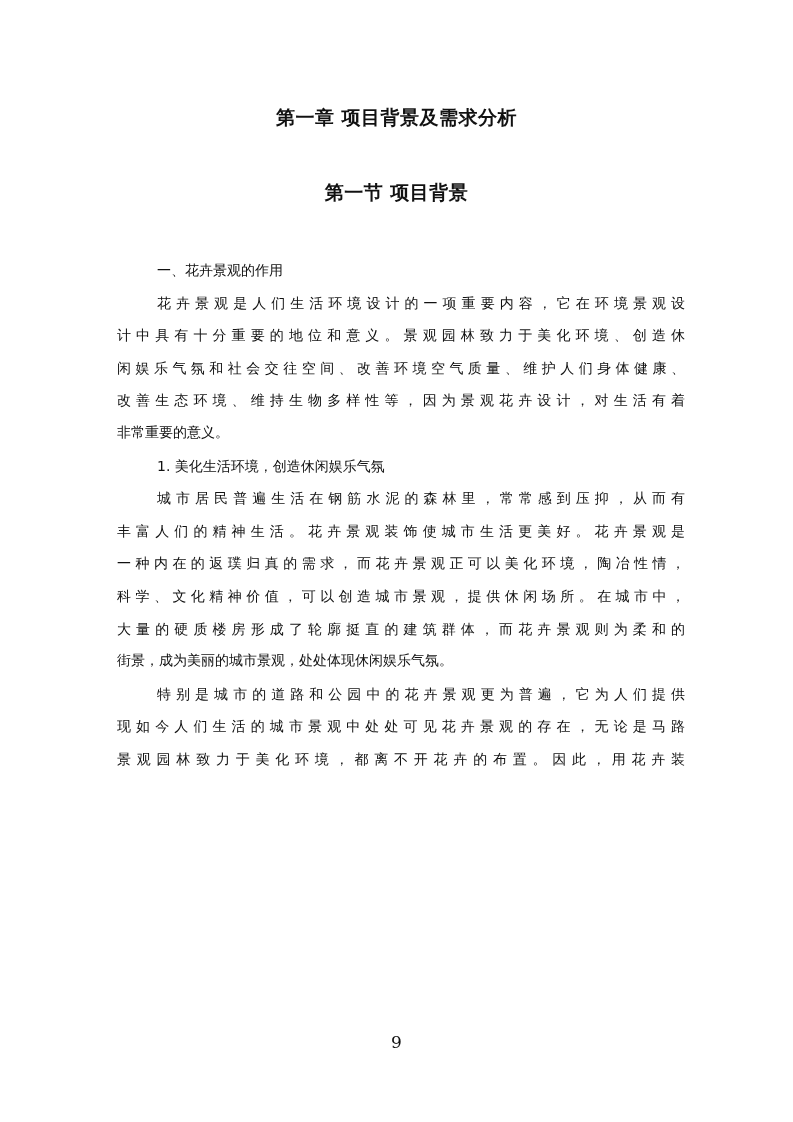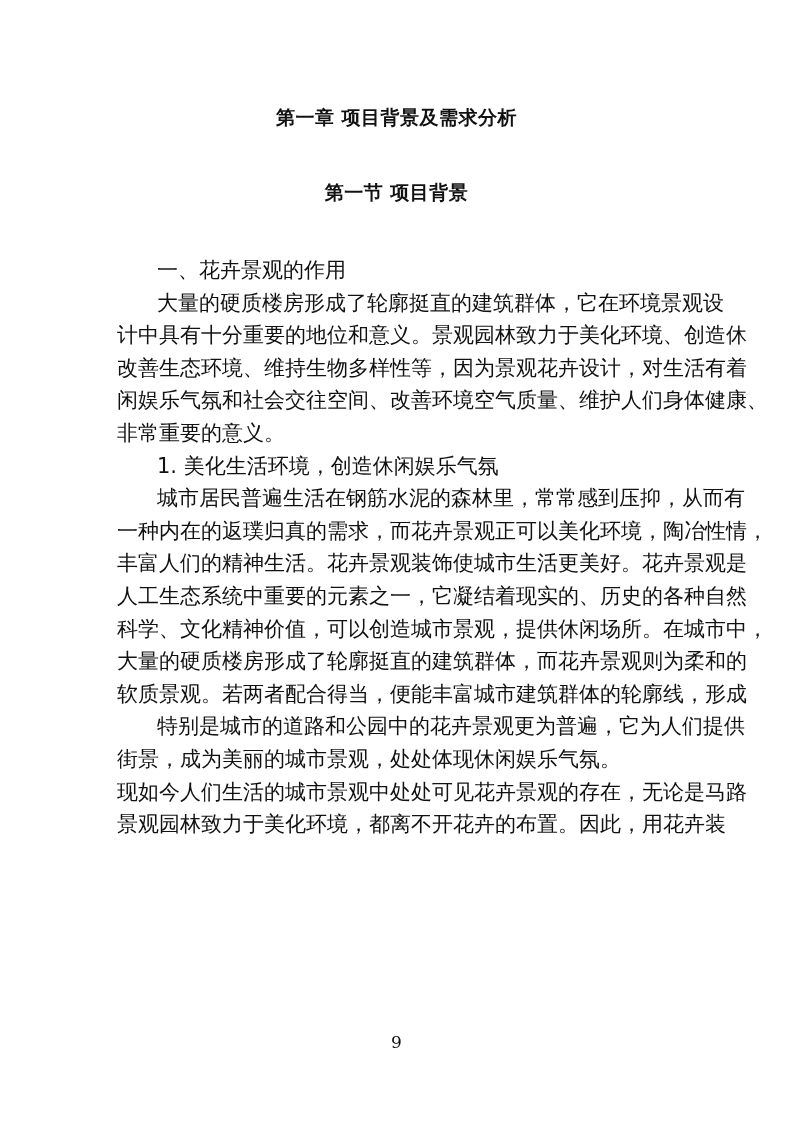--- a/index.html
+++ b/index.html
@@ -45,28 +45,29 @@
     }
     .body {
       position: absolute;
       top: 254px;
       left: 117px;
       width: 568px;
     }
     .line {
       height: 32.6px;
       line-height: 32.6px;
-      font-size: 21px;
+      font-size: 14px;
       white-space: nowrap;
       text-align: justify;
       text-align-last: justify;
       font-family: "DejaVu Sans", "Liberation Sans", sans-serif;
     }
     .line.last {
       text-align-last: left;
+      font-family: Liberation Serif, serif;
     }
     .line.indent {
       padding-left: 40px;
     }
     .line.indent-heading {
       padding-left: 40px;
       text-align-last: left;
     }
     .page-number {
       position: absolute;
@@ -80,33 +81,31 @@
   </style>
 </head>
 <body>
 
 <div class="page">
   <div class="chapter-title">第一章  项目背景及需求分析</div>
   <div class="section-title">第一节  项目背景</div>
 
   <div class="body">
     <div class="line indent-heading">一、花卉景观的作用</div>
-    <div class="line indent">大量的硬质楼房形成了轮廓挺直的建筑群体，它在环境景观设</div>
+    <div class="line indent">花卉景观是人们生活环境设计的一项重要内容，它在环境景观设</div>
     <div class="line">计中具有十分重要的地位和意义。景观园林致力于美化环境、创造休</div>
+    <div class="line">闲娱乐气氛和社会交往空间、改善环境空气质量、维护人们身体健康、</div>
     <div class="line">改善生态环境、维持生物多样性等，因为景观花卉设计，对生活有着</div>
-    <div class="line">闲娱乐气氛和社会交往空间、改善环境空气质量、维护人们身体健康、</div>
     <div class="line last">非常重要的意义。</div>
     <div class="line indent-heading">1. 美化生活环境，创造休闲娱乐气氛</div>
     <div class="line indent">城市居民普遍生活在钢筋水泥的森林里，常常感到压抑，从而有</div>
+    <div class="line">丰富人们的精神生活。花卉景观装饰使城市生活更美好。花卉景观是</div>
     <div class="line">一种内在的返璞归真的需求，而花卉景观正可以美化环境，陶冶性情，</div>
-    <div class="line">丰富人们的精神生活。花卉景观装饰使城市生活更美好。花卉景观是</div>
-    <div class="line">人工生态系统中重要的元素之一，它凝结着现实的、历史的各种自然</div>
     <div class="line">科学、文化精神价值，可以创造城市景观，提供休闲场所。在城市中，</div>
     <div class="line">大量的硬质楼房形成了轮廓挺直的建筑群体，而花卉景观则为柔和的</div>
-    <div class="line">软质景观。若两者配合得当，便能丰富城市建筑群体的轮廓线，形成</div>
+    <div class="line last">街景，成为美丽的城市景观，处处体现休闲娱乐气氛。</div>
     <div class="line indent">特别是城市的道路和公园中的花卉景观更为普遍，它为人们提供</div>
-    <div class="line last">街景，成为美丽的城市景观，处处体现休闲娱乐气氛。</div>
     <div class="line">现如今人们生活的城市景观中处处可见花卉景观的存在，无论是马路</div>
     <div class="line">景观园林致力于美化环境，都离不开花卉的布置。因此，用花卉装</div>
   </div>
 
   <div class="page-number">9</div>
 </div>
 
 </body></html>

